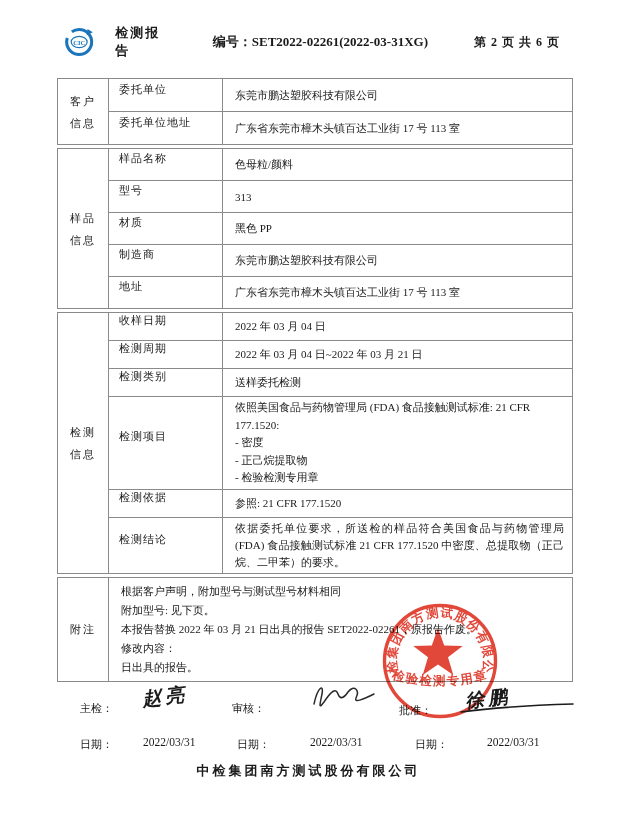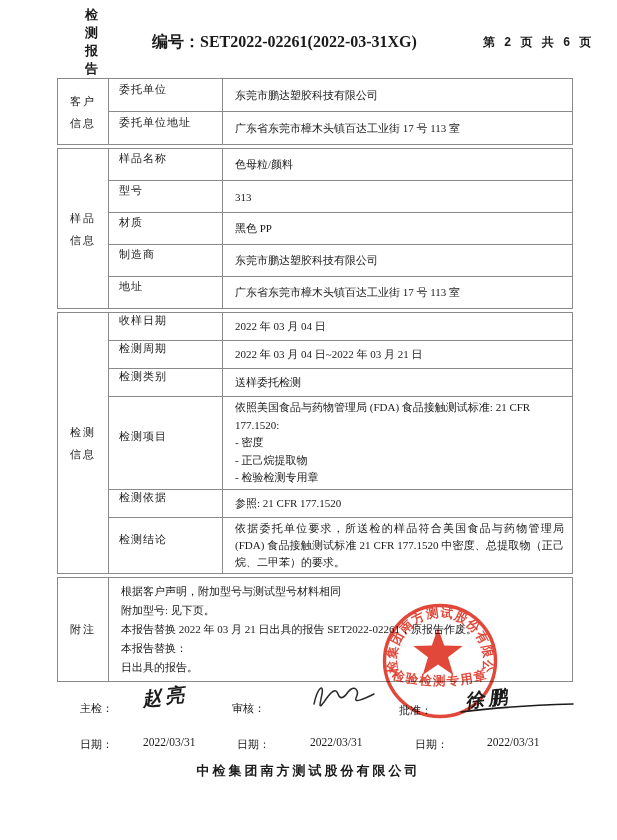--- a/index.html
+++ b/index.html
@@ -2,22 +2,22 @@
 <html><head>
 <meta charset="utf-8">
 <style>
   html,body{margin:0;padding:0;background:#ffffff;}
   .page{position:relative;width:617px;height:840px;background:#fff;overflow:hidden;
         font-family:"Liberation Serif","DejaVu Serif",serif;color:#1a1a1a;}
 
   
   .header{position:absolute;top:20px;left:64px;right:57px;height:44px;display:flex;align-items:center;}
   .hdr-title{font-weight:bold;font-size:13px;margin-left:21px;letter-spacing:2px;}
-  .hdr-no{margin-left:52px;font-weight:bold;font-size:16px;white-space:nowrap;}
-  .hdr-page{margin-left:66px;font-weight:bold;font-size:12px;letter-spacing:1px;white-space:nowrap;font-family:Liberation Mono, monospace;}
+  .hdr-no{margin-left:52px;font-weight:bold;font-size:13px;white-space:nowrap;}
+  .hdr-page{margin-left:46px;font-weight:bold;font-size:12px;letter-spacing:1px;white-space:nowrap;}
 
   
   .tables{position:absolute;top:78px;left:57px;width:515px;}
   table{border-collapse:collapse;width:515px;table-layout:fixed;margin-bottom:3px;}
   td{border:1px solid #8a8a8a;font-size:11px;vertical-align:middle;
      font-family:"Liberation Serif","DejaVu Serif",serif;}
   td.sec{text-align:center;padding:0;}
   td.sec .v{width:26px;margin:0 auto;word-break:break-all;line-height:22px;letter-spacing:2px;}
   td.lbl{padding:0 4px 12px 10px;letter-spacing:1px;}
   td.val{padding:2px 8px 2px 12px;}
@@ -166,21 +166,21 @@
         </colgroup>
       <tbody>
           <tr style="height:96px">
         <td class="sec">
               <div class="v">附注</div>
             </td>
         <td class="notes">
           <div class="ln">根据客户声明，附加型号与测试型号材料相同</div>
           <div class="ln">附加型号: 见下页。</div>
           <div class="ln">本报告替换 2022 年 03 月 21 日出具的报告 SET2022-02261，原报告作废。</div>
-          <div class="ln">本报告替换：</div>
+          <div class="ln">修改内容：</div>
           <div class="ln">日出具的报告。</div>
         </td>
       </tr>
     </tbody>
       </table>
   </div>
 
   <svg class="stamp" viewBox="0 0 120 120">
     <defs>
       <path id="arcTop" d="M 18.7 75 A 44 44 0 1 1 101.3 75" fill="none"></path>

